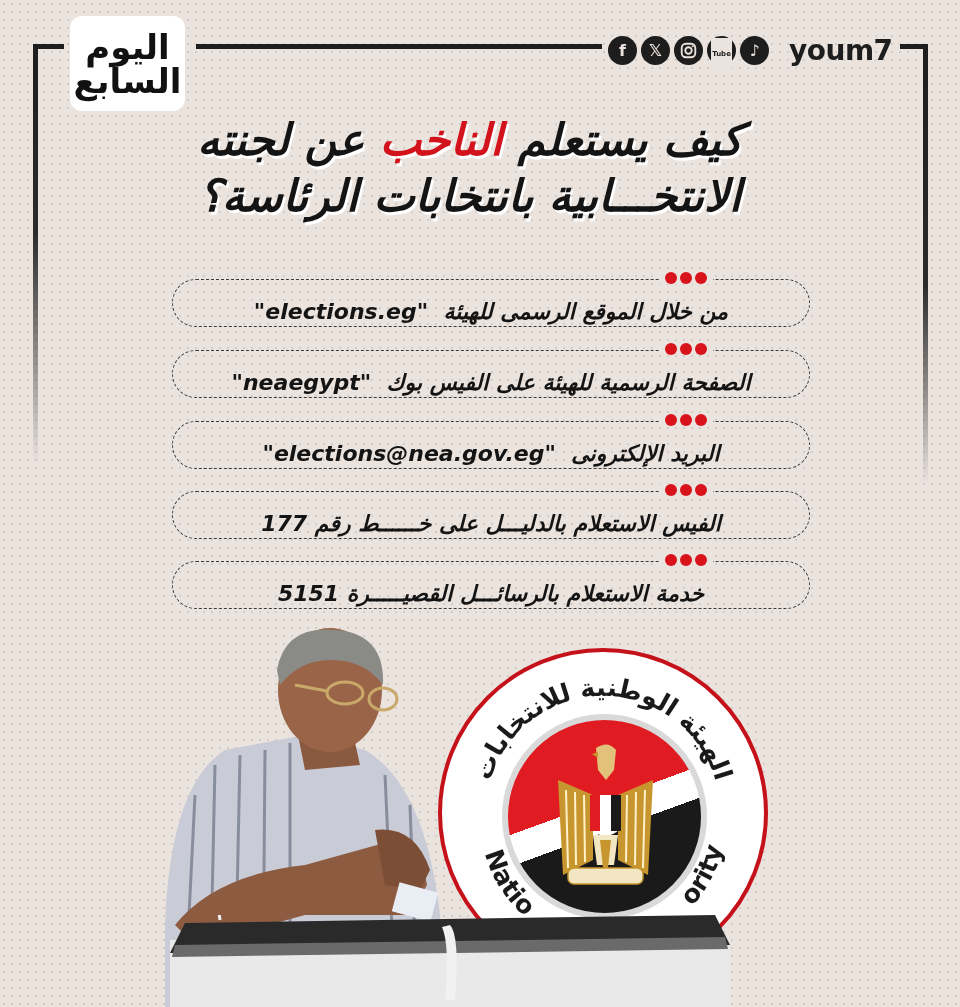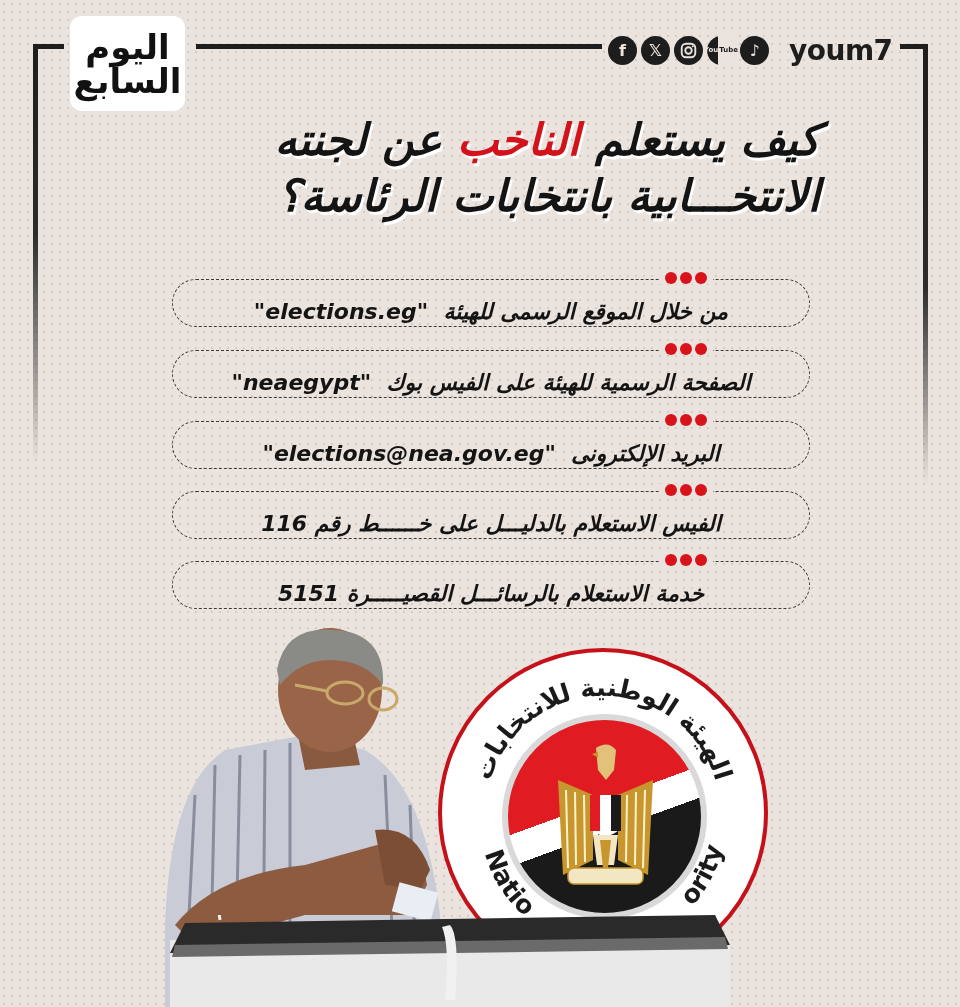--- a/index.html
+++ b/index.html
@@ -34,27 +34,27 @@
   
   .social-bar {
     position: absolute; left: 608px; top: 30px; height: 40px;
     display: flex; align-items: center; gap: 4px;
   }
   .social-icon {
     width: 29px; height: 29px; border-radius: 50%; background: #1d1d1d;
     color: #ebe3de; display: flex; align-items: center; justify-content: center;
     font-family: "DejaVu Sans", sans-serif; font-weight: bold; font-size: 16px;
   }
-  .social-icon.small { font-size: 8px; line-height: 8px; text-align: center; flex-direction: row; }
+  .social-icon.small { font-size: 8px; line-height: 8px; text-align: center; flex-direction: column; }
   .handle { font-family: "DejaVu Sans", sans-serif; font-weight: bold; font-size: 28px; color: #1d1d1d; margin-left: 16px; letter-spacing: -0.5px; }
 
   
   .title {
     position: absolute; left: 120px; top: 112px; width: 700px;
-    direction: rtl; text-align: right;
+    direction: rtl; text-align: center;
     font-family: "DejaVu Sans", sans-serif; font-weight: 900;
     font-size: 44px; line-height: 56px; color: #141414;
     text-shadow: 2px 3px 0 #ffffff;
     font-style: italic;
   }
   .title .accent { color: #d3131b; }
 
   
   .item {
     position: absolute; left: 172px; width: 638px; height: 48px;
@@ -163,21 +163,21 @@
       </div>
     <span class="item-text"><span>البريد الإلكترونى</span>&nbsp;&nbsp;<span class="ltr">"elections@nea.gov.eg"</span></span>
   </div>
 
   <div class="item" style="top:491px;">
     <div class="dots">
         <span class="dot"></span>
         <span class="dot"></span>
         <span class="dot"></span>
       </div>
-    <span class="item-text"><span>الفيس الاستعلام بالدليـــل على خــــــط رقم</span> <span class="ltr">116</span></span>
+    <span class="item-text"><span>الفيس الاستعلام بالدليـــل على خــــــط رقم</span> <span class="ltr">177</span></span>
   </div>
 
   <div class="item" style="top:561px;">
     <div class="dots">
         <span class="dot"></span>
         <span class="dot"></span>
         <span class="dot"></span>
       </div>
     <span class="item-text"><span>خدمة الاستعلام بالرسائـــل القصيـــــرة</span> <span class="ltr">5151</span></span>
   </div>

